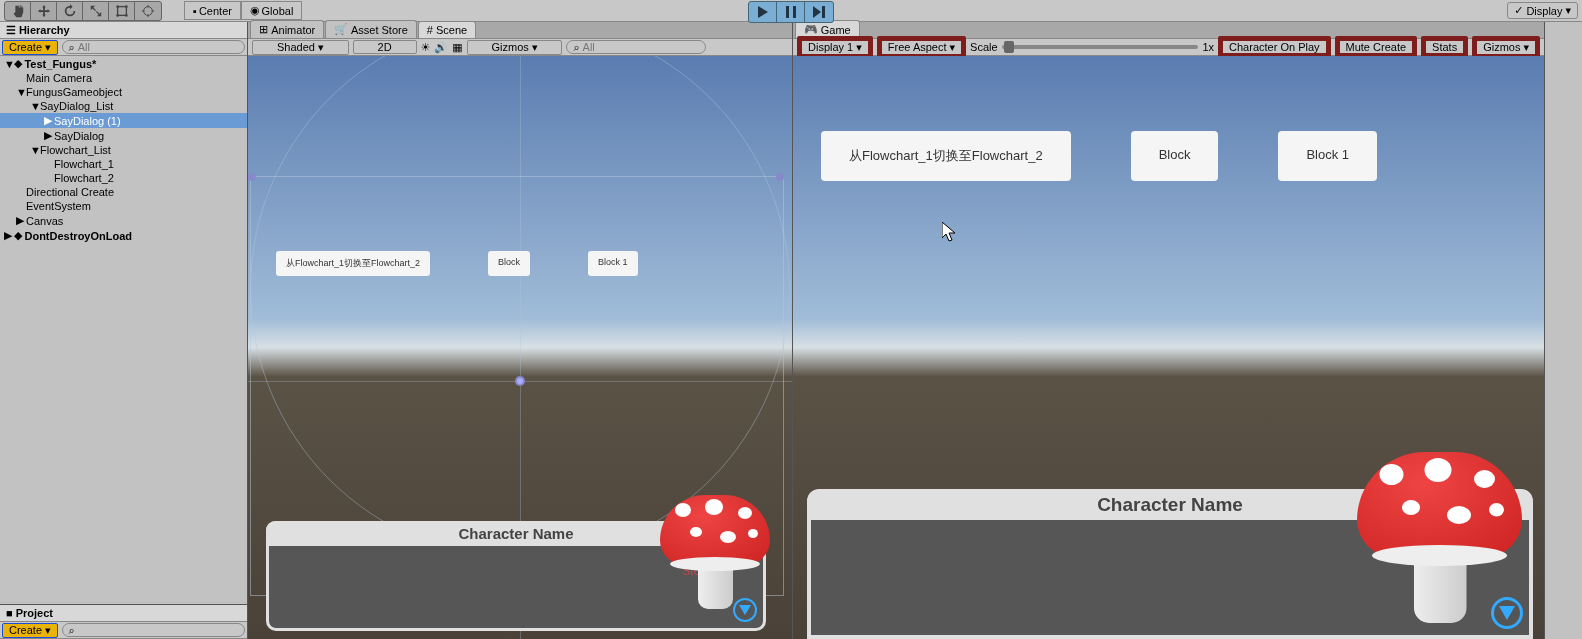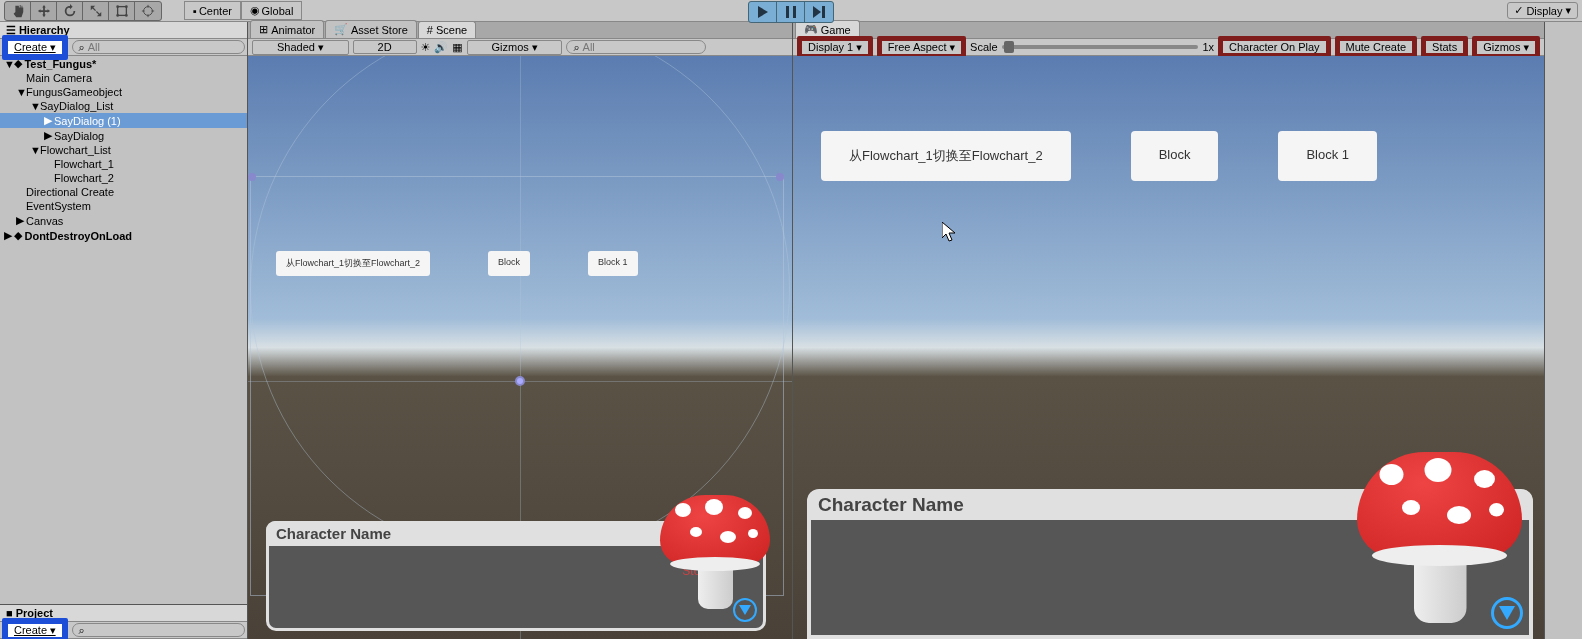--- a/index.html
+++ b/index.html
@@ -17,21 +17,21 @@
 .play-btn:last-child { border-right: none; }
 .collab { position: absolute; right: 4px; top: 2px; border: 1px solid #888; border-radius: 3px; padding: 1px 6px; display: flex; align-items: center; gap: 3px; cursor: pointer; }
 
 
 .main { display: flex; height: calc(100% - 22px); }
 
 
 .hierarchy-panel { width: 248px; background: #c2c2c2; border-right: 1px solid #555; display: flex; flex-direction: column; }
 .panel-tab { height: 17px; background: #d8d8d8; border-bottom: 1px solid #888; padding: 2px 6px; display: flex; align-items: center; gap: 3px; font-weight: bold; }
 .panel-toolbar { height: 17px; background: #c8c8c8; border-bottom: 1px solid #888; display: flex; align-items: center; padding: 0 2px; gap: 4px; }
-.create-btn { border: 6px solid #1d4ed8; border-radius: 2px; padding: 0 6px; background: #ffffff; cursor: pointer; text-decoration: underline; }
+.create-btn { border: 1px solid #1d4ed8; border-radius: 2px; padding: 0 6px; background: #eab308; cursor: pointer; }
 .search-field { flex: 1; border: 1px solid #888; border-radius: 8px; padding: 0 6px; background: #c8c8c8; height: 14px; display: flex; align-items: center; gap: 3px; }
 .hierarchy-tree { flex: 1; overflow: auto; }
 .tree-item { padding: 1px 4px; display: flex; align-items: center; gap: 2px; cursor: pointer; }
 .tree-item.selected { background: #6b9bd4; color: #fff; }
 .indent-1 { padding-left: 16px; }
 .indent-2 { padding-left: 30px; }
 .indent-3 { padding-left: 44px; }
 .foldout { width: 8px; display: inline-flex; }
 .project-panel { border-top: 1px solid #555; }
 
@@ -48,21 +48,21 @@
 .scene-rect { position: absolute; left: 2px; right: 8px; top: 120px; height: 420px; border: 1px solid rgba(180,200,220,0.5); pointer-events: none; }
 .scene-cross-h { position: absolute; left: 0; right: 0; top: 325px; border-top: 1px solid rgba(180,200,220,0.3); }
 .scene-cross-v { position: absolute; top: 0; bottom: 0; left: 50%; border-left: 1px solid rgba(180,200,220,0.3); }
 .scene-buttons { position: absolute; top: 195px; left: 28px; display: flex; gap: 58px; }
 .ui-btn { background: #f5f5f5; border-radius: 3px; padding: 6px 10px; font-size: 9px; color: #333; }
 .center-dot { position: absolute; left: 50%; top: 325px; transform: translate(-50%,-50%); width: 10px; height: 10px; border: 2px solid #88c; border-radius: 50%; background: #aaf; }
 .corner-dot { position: absolute; width: 8px; height: 8px; background: #88c; border-radius: 50%; transform: translate(-50%,-50%); }
 
 
 .dialog-box { position: absolute; left: 18px; bottom: 8px; width: 500px; height: 110px; background: #565656; border: 3px solid #e0e0e0; border-radius: 10px; }
-.dialog-header { background: #e0e0e0; margin: -3px -3px 0 -3px; padding: 4px 10px; border-radius: 9px 9px 0 0; color: #444; font-weight: bold; font-size: 15px; }
+.dialog-header { background: #e0e0e0; margin: -3px -3px 0 -3px; padding: 4px 10px; border-radius: 9px 9px 0 0; color: #444; font-weight: bold; font-size: 15px; text-align: center; }
 .continue-btn { position: absolute; right: 6px; bottom: 6px; width: 24px; height: 24px; border: 2px solid #3af; border-radius: 50%; background: #555; display: flex; align-items: center; justify-content: center; }
 .story-text { position: absolute; right: 30px; top: 40px; color: #c44; font-size: 12px; }
 
 
 .mushroom { position: absolute; bottom: 30px; }
 .mush-cap { width: 110px; height: 70px; background: radial-gradient(ellipse at 40% 30%, #e44, #c22); border-radius: 55px 55px 30px 30px; position: relative; }
 .mush-cap::before { content: ''; position: absolute; left: 10px; right: 10px; bottom: -6px; height: 14px; background: #eee; border-radius: 50%; }
 .mush-spot { position: absolute; background: #fff; border-radius: 50%; }
 .mush-stem { width: 35px; height: 48px; background: linear-gradient(to right, #eee, #ccc); margin: -4px auto 0; border-radius: 4px 4px 10px 10px; }
 

